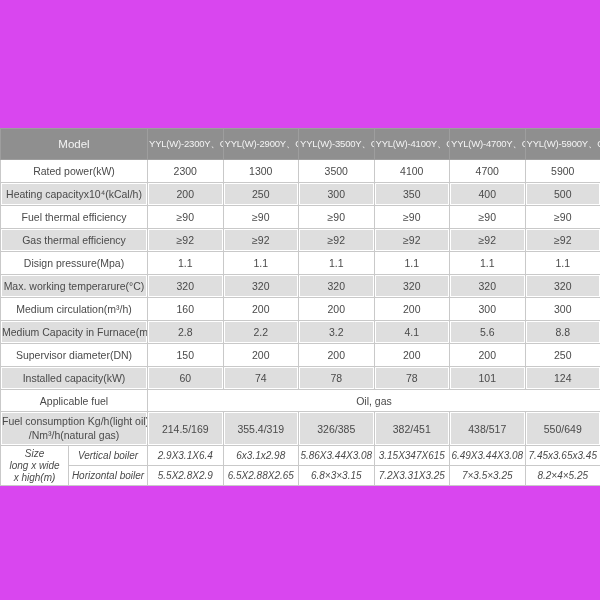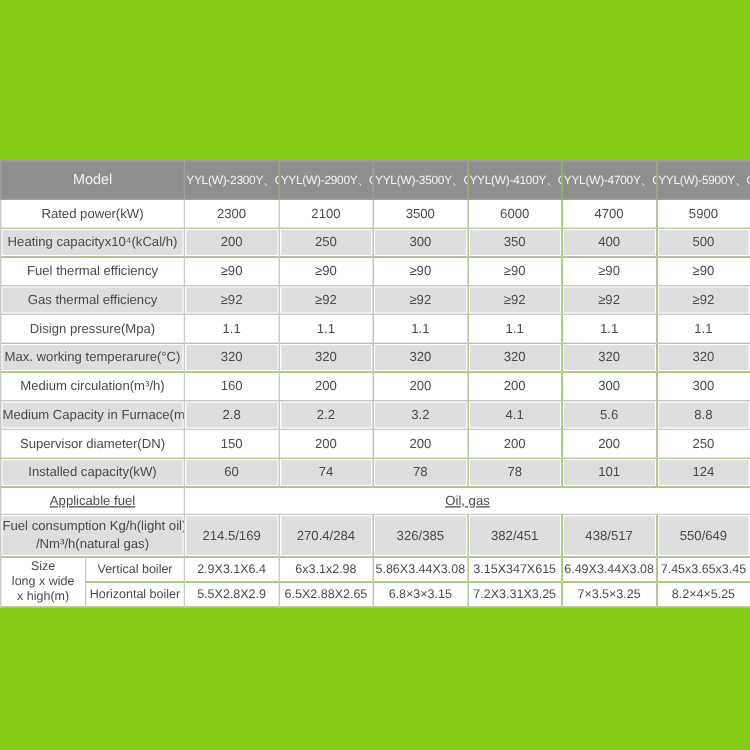--- a/index.html
+++ b/index.html
@@ -8,21 +8,21 @@
     width: 600px;
     height: 600px;
     background: #ffffff;
     font-family: "Liberation Sans", "DejaVu Sans", sans-serif;
     overflow: hidden;
   }
   .page {
     position: relative;
     width: 600px;
     height: 600px;
-    background: #84cc16;
+    background: #d946ef;
   }
   table.spec-table {
     position: absolute;
     left: 0;
     top: 128px;
     width: 600px;
     border-collapse: collapse;
     table-layout: fixed;
   }
   table.spec-table td, table.spec-table th {
@@ -50,25 +50,25 @@
     letter-spacing: 0;
   }
   
   tr.row td {
     height: 22px;
     font-size: 10.5px;
     color: #4a4a4a;
     background: #ffffff;
   }
   tr.row.shade td { background: #dedede; }
-  tr.fuel-apply td { height: 21px; text-decoration: underline; }
+  tr.fuel-apply td { height: 21px; }
   tr.fuel-cons td { height: 33px; }
   td.lbl { font-size: 10.5px; }
   td.lbl2line { white-space: normal; line-height: 1.25; font-size: 10px; }
-  tr.size-row td { height: 19px; font-size: 10px; }
+  tr.size-row td { height: 19px; font-size: 10px; font-style: italic; }
   td.size-main { white-space: normal; line-height: 1.2; font-size: 10px; background:#ffffff; }
   .lblline { display: block; }
 </style>
 </head>
 <body>
 
 <div class="page">
   <table class="spec-table">
     <colgroup>
       <col style="width:68px">
@@ -88,23 +88,23 @@
       <th>YYL(W)-2900Y、Q</th>
       <th>YYL(W)-3500Y、Q</th>
       <th>YYL(W)-4100Y、Q</th>
       <th>YYL(W)-4700Y、Q</th>
       <th>YYL(W)-5900Y、Q</th>
     </tr>
 
     <tr class="row">
       <td class="lbl" colspan="2">Rated power(kW)</td>
       <td>2300</td>
-      <td>2100</td>
+      <td>1300</td>
       <td>3500</td>
-      <td>6000</td>
+      <td>4100</td>
       <td>4700</td>
       <td>5900</td>
     </tr>
 
     <tr class="row shade">
       <td class="lbl" colspan="2">Heating capacityx10⁴(kCal/h)</td>
       <td>200</td>
       <td>250</td>
       <td>300</td>
       <td>350</td>
@@ -196,21 +196,21 @@
       <td class="lbl" colspan="2">Applicable fuel</td>
       <td colspan="6">Oil, gas</td>
     </tr>
 
     <tr class="row shade fuel-cons">
       <td class="lbl lbl2line" colspan="2">
         <span class="lblline">Fuel consumption Kg/h(light oil)</span>
         <span class="lblline">/Nm³/h(natural gas)</span>
       </td>
       <td>214.5/169</td>
-      <td>270.4/284</td>
+      <td>355.4/319</td>
       <td>326/385</td>
       <td>382/451</td>
       <td>438/517</td>
       <td>550/649</td>
     </tr>
 
     <tr class="row size-row">
       <td class="size-main" rowspan="2">
         <span class="lblline">Size</span>
         <span class="lblline">long x wide</span>

